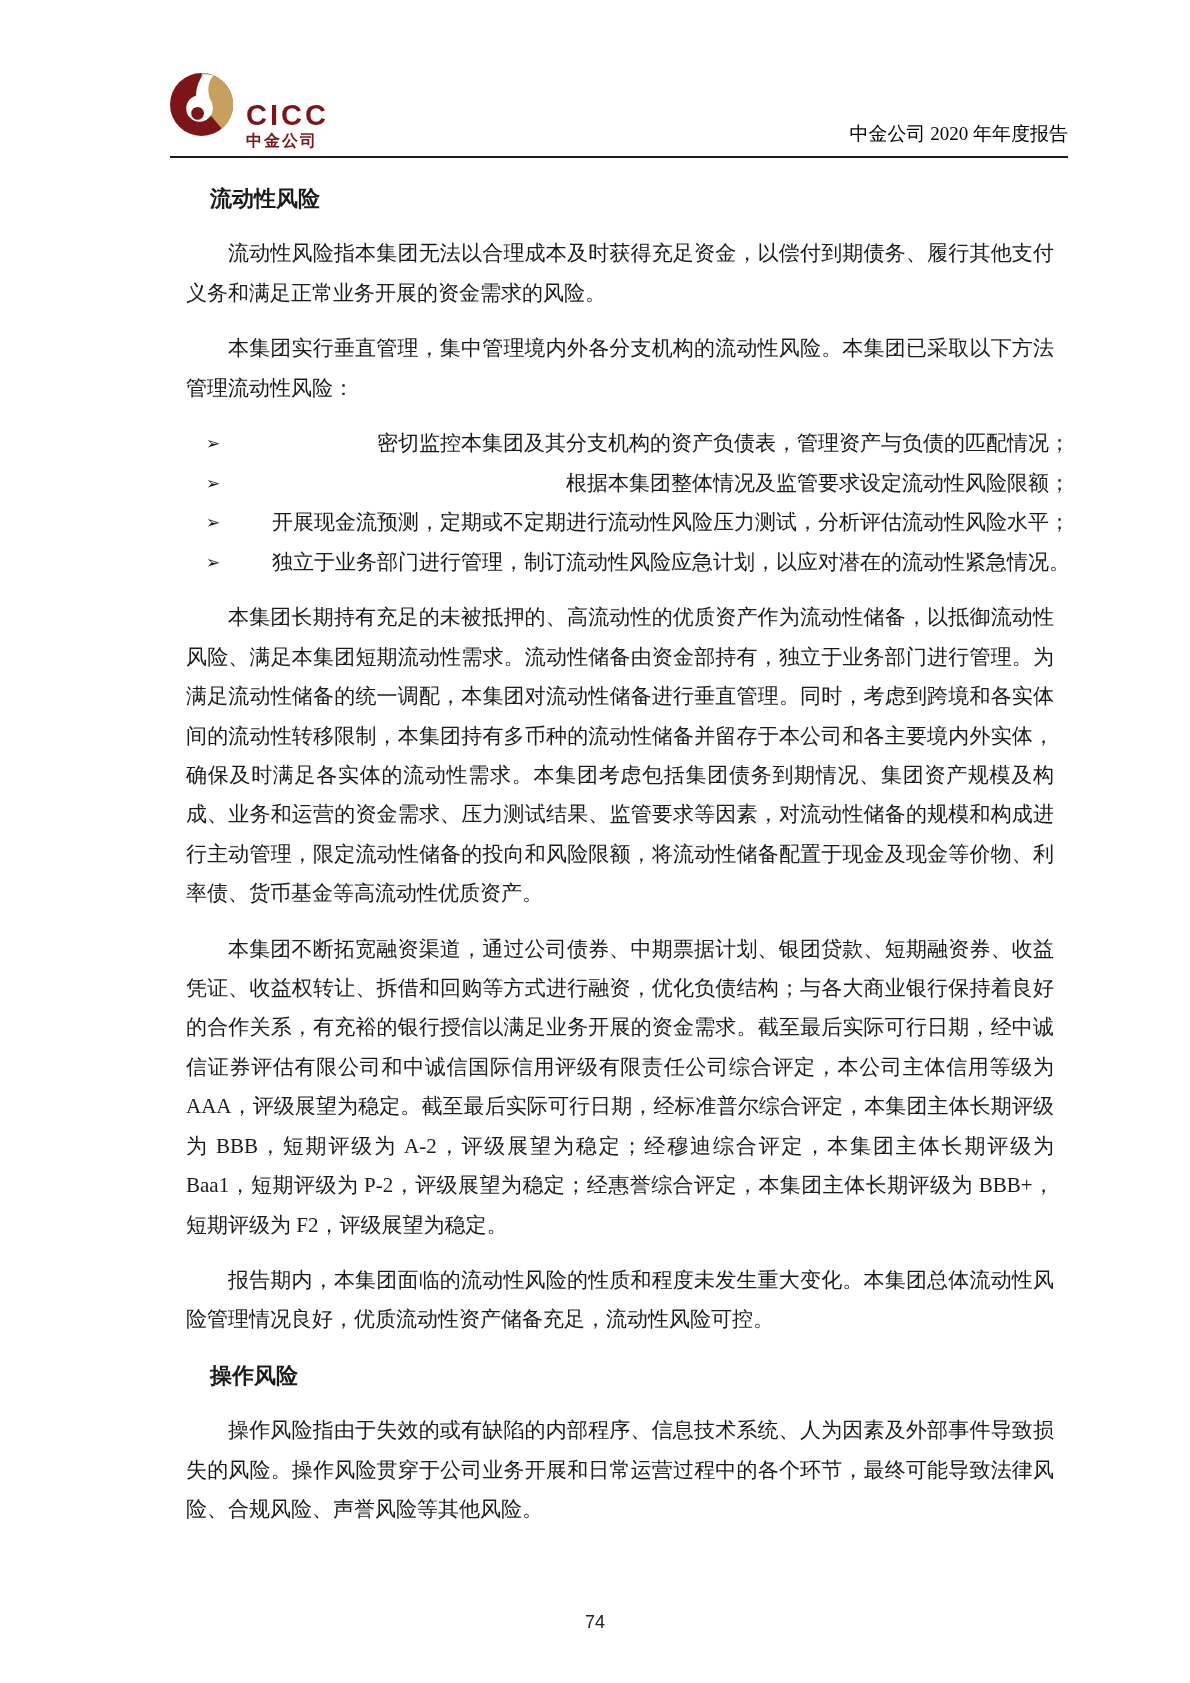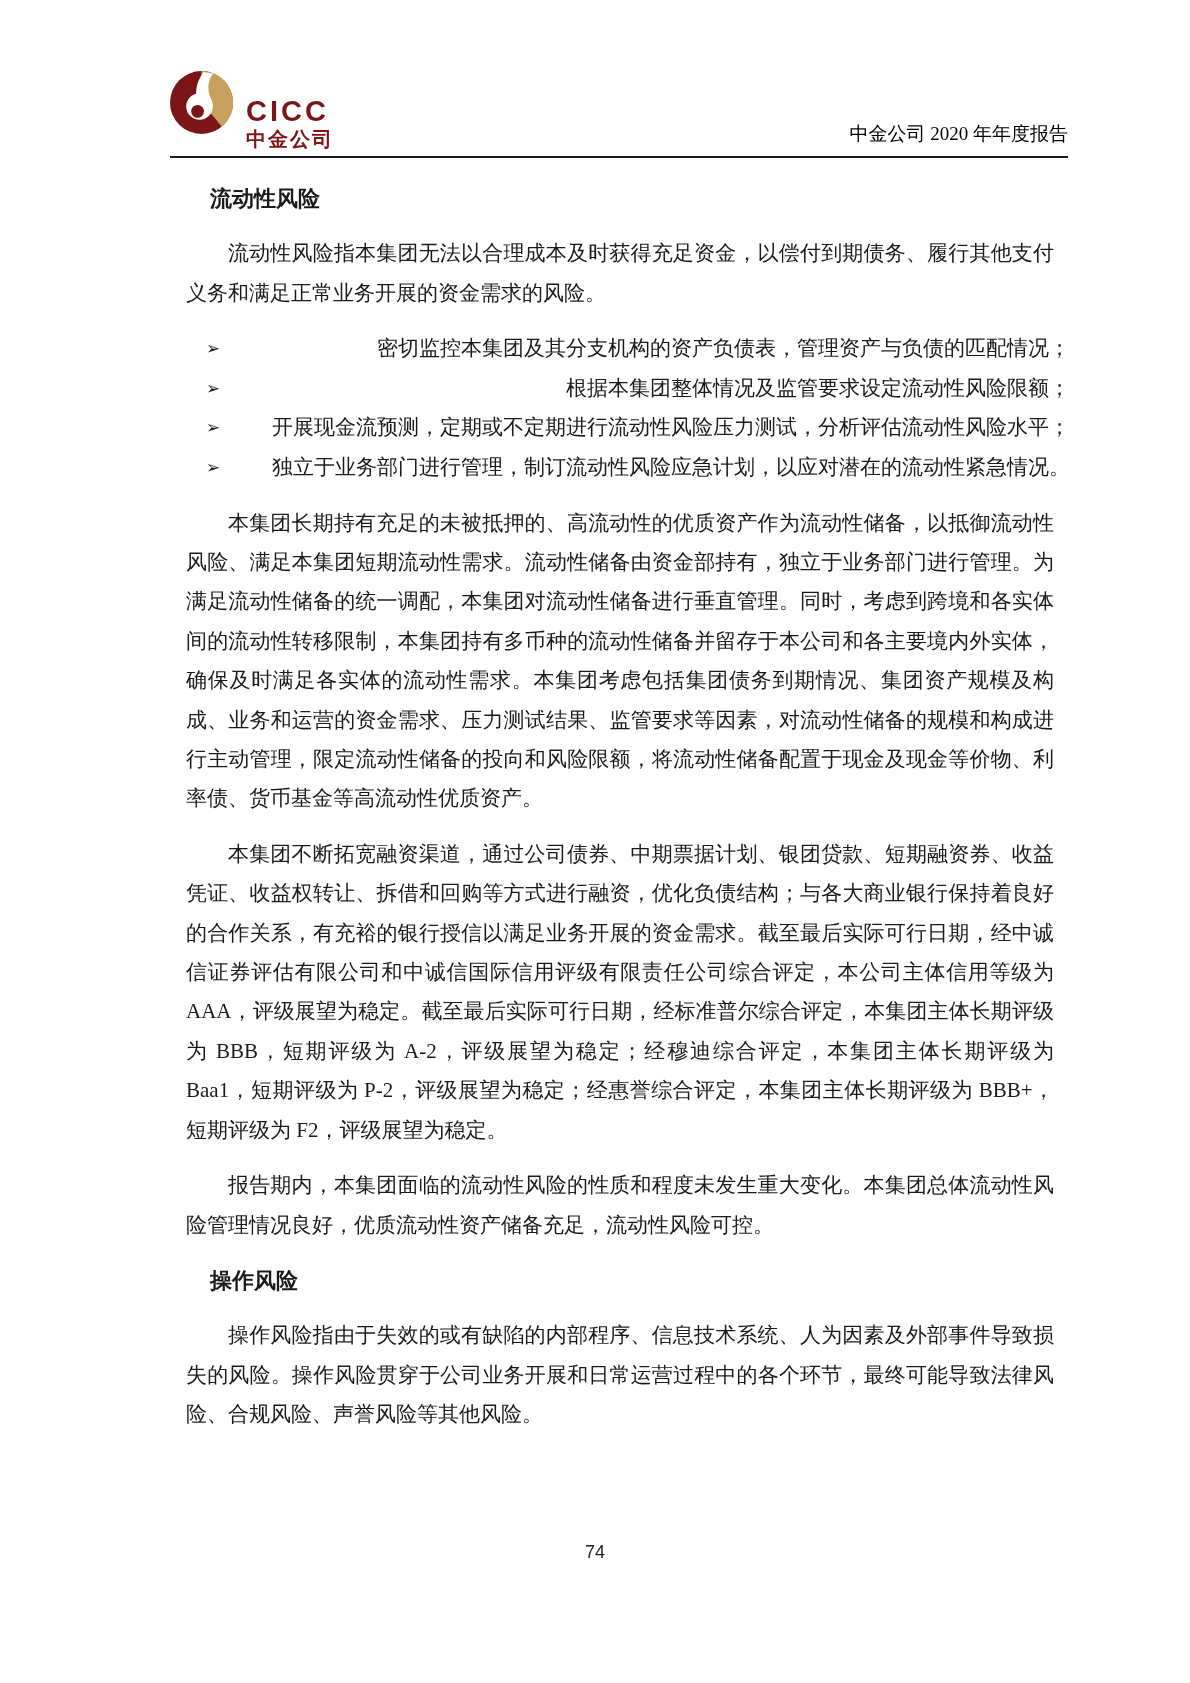--- a/index.html
+++ b/index.html
@@ -24,21 +24,21 @@
   }
   .logo{display:flex;align-items:center;gap:13px;padding-bottom:7px;}
   .logo-mark{width:63px;height:63px;display:block;}
   .logo-maroon{fill:var(--brand-maroon);}
   .logo-gold{fill:var(--brand-gold);}
   .wordmark{
     font-family:"Liberation Sans","DejaVu Sans",sans-serif;
     color:var(--brand-maroon);font-weight:bold;line-height:1.02;margin-top:41px;
   }
   .wordmark .en{font-size:29px;letter-spacing:3px;}
-  .wordmark .cn{font-size:20px;letter-spacing:2px;margin-top:2px;}
+  .wordmark .cn{font-size:16px;letter-spacing:2px;margin-top:2px;}
   .report-title{
     font-size:19px;color:#000;padding-bottom:9px;white-space:nowrap;
   }
   
   .doc{
     position:absolute;left:170px;top:179px;width:900px;
     font-size:21px;line-height:39.4px;
     text-align:justify;
   }
   .sec-heading{
@@ -49,21 +49,21 @@
   .doc p{margin:16px;text-indent:2em;}
   .bullets{margin:0;}
   .bullet{display:flex;line-height:39.6px;}
   .bullet .marker{
     flex:none;margin-left:36px;width:40px;font-size:17px;
     color:#161616;
   }
   .bullet .btxt{flex:1;text-align:right;}
   
   .pageno{
-    position:absolute;left:0;top:1542px;width:1190px;
+    position:absolute;left:0;top:1612px;width:1190px;
     text-align:center;font-size:18px;
     font-family:"Liberation Sans","DejaVu Sans",sans-serif;color:#222;
   }
 </style>
 </head>
 <body>
 
 <div class="page">
 
   <header class="hdr">
@@ -79,20 +79,21 @@
         <div class="en">CICC</div>
         <div class="cn">中金公司</div>
       </div>
     </div>
     <div class="report-title">中金公司 2020 年年度报告</div>
   </header>
 
   <main class="doc">
     <h2 class="sec-heading">流动性风险</h2>
     <p>流动性风险指本集团无法以合理成本及时获得充足资金，以偿付到期债务、履行其他支付义务和满足正常业务开展的资金需求的风险。</p>
+    <p>本集团实行垂直管理，集中管理境内外各分支机构的流动性风险。本集团已采取以下方法管理流动性风险：</p>
 
     <div class="bullets">
         <div class="bullet">
         <span class="marker">➢</span>
         <span class="btxt">密切监控本集团及其分支机构的资产负债表，管理资产与负债的匹配情况；</span>
       </div>
         <div class="bullet">
         <span class="marker">➢</span>
         <span class="btxt">根据本集团整体情况及监管要求设定流动性风险限额；</span>
       </div>

